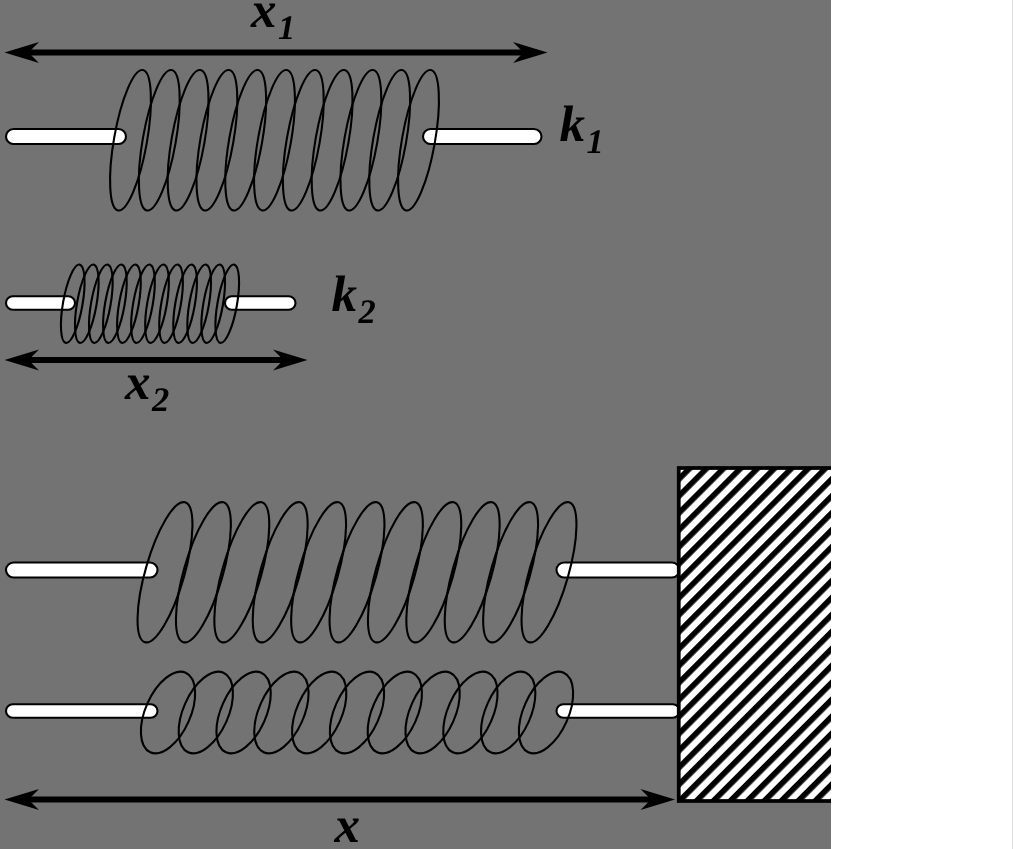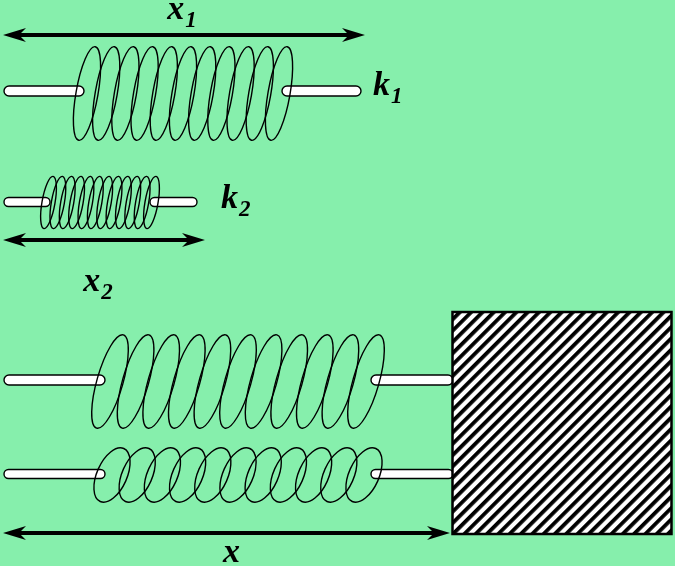--- a/index.html
+++ b/index.html
@@ -1,20 +1,20 @@
 <!DOCTYPE html>
 <html><head>
 <meta charset="utf-8">
 <style>
   html, body { margin: 0; padding: 0; background: #fff; }
   .stage {
     position: relative;
-    width: 675px;
+    width: 554px;
     height: 566px;
-    background: #86efac;
+    background: #737373;
     overflow: hidden;
     font-family: "Liberation Serif", serif;
   }
   .stage svg { position: absolute; left: 0; top: 0; }
   .lbl {
     position: absolute;
     font-weight: bold;
     font-style: italic;
     font-size: 34px;
     line-height: 1;
@@ -119,17 +119,17 @@
         <polygon points="450,533 427,526 434,533 427,540" fill="#000000"></polygon>
       </g>
     </svg>
 
   <div class="lbl center" style="left:150px; top:-9px; width:64px;"><span>x</span><span class="sub">1</span></div>
 
   <div class="lbl" style="left:373px; top:67px;text-align:right;"><span>k</span><span class="sub">1</span></div>
 
   <div class="lbl" style="left:201px; top:180px;margin-left:20px;"><span>k</span><span class="sub">2</span></div>
 
-  <div class="lbl center" style="left:66px; top:239px; width:64px;margin-top:24px;"><span>x</span><span class="sub">2</span></div>
+  <div class="lbl center" style="left:66px; top:239px; width:64px;"><span>x</span><span class="sub">2</span></div>
 
   <div class="lbl center" style="left:200px; top:534px; width:64px;"><span>x</span><span class="sub"></span></div>
 
 </div>
 
 </body></html>

